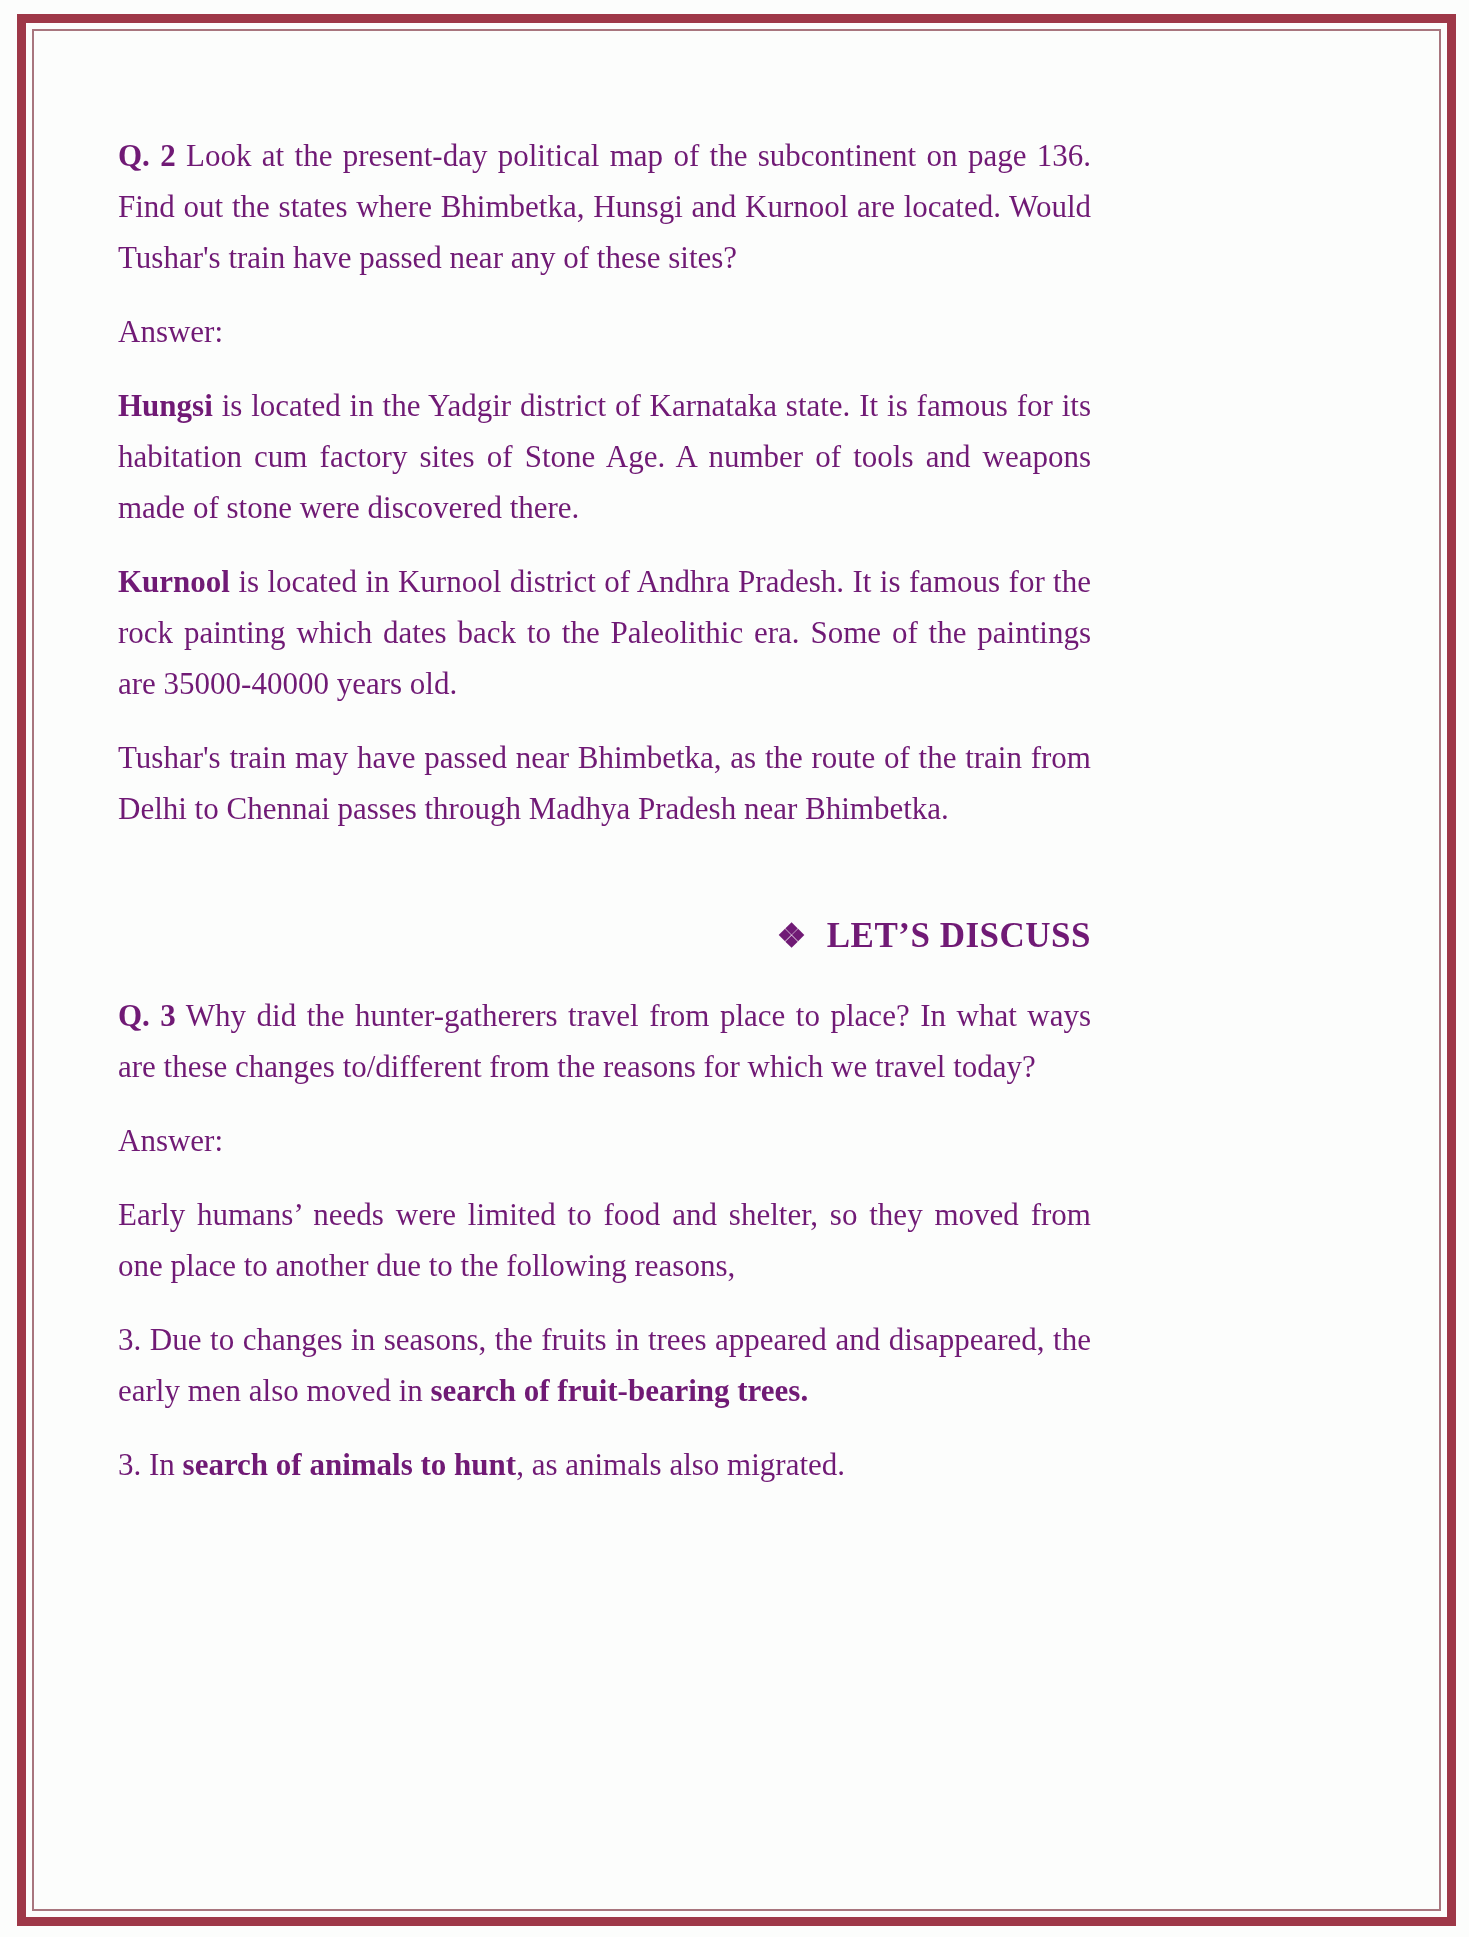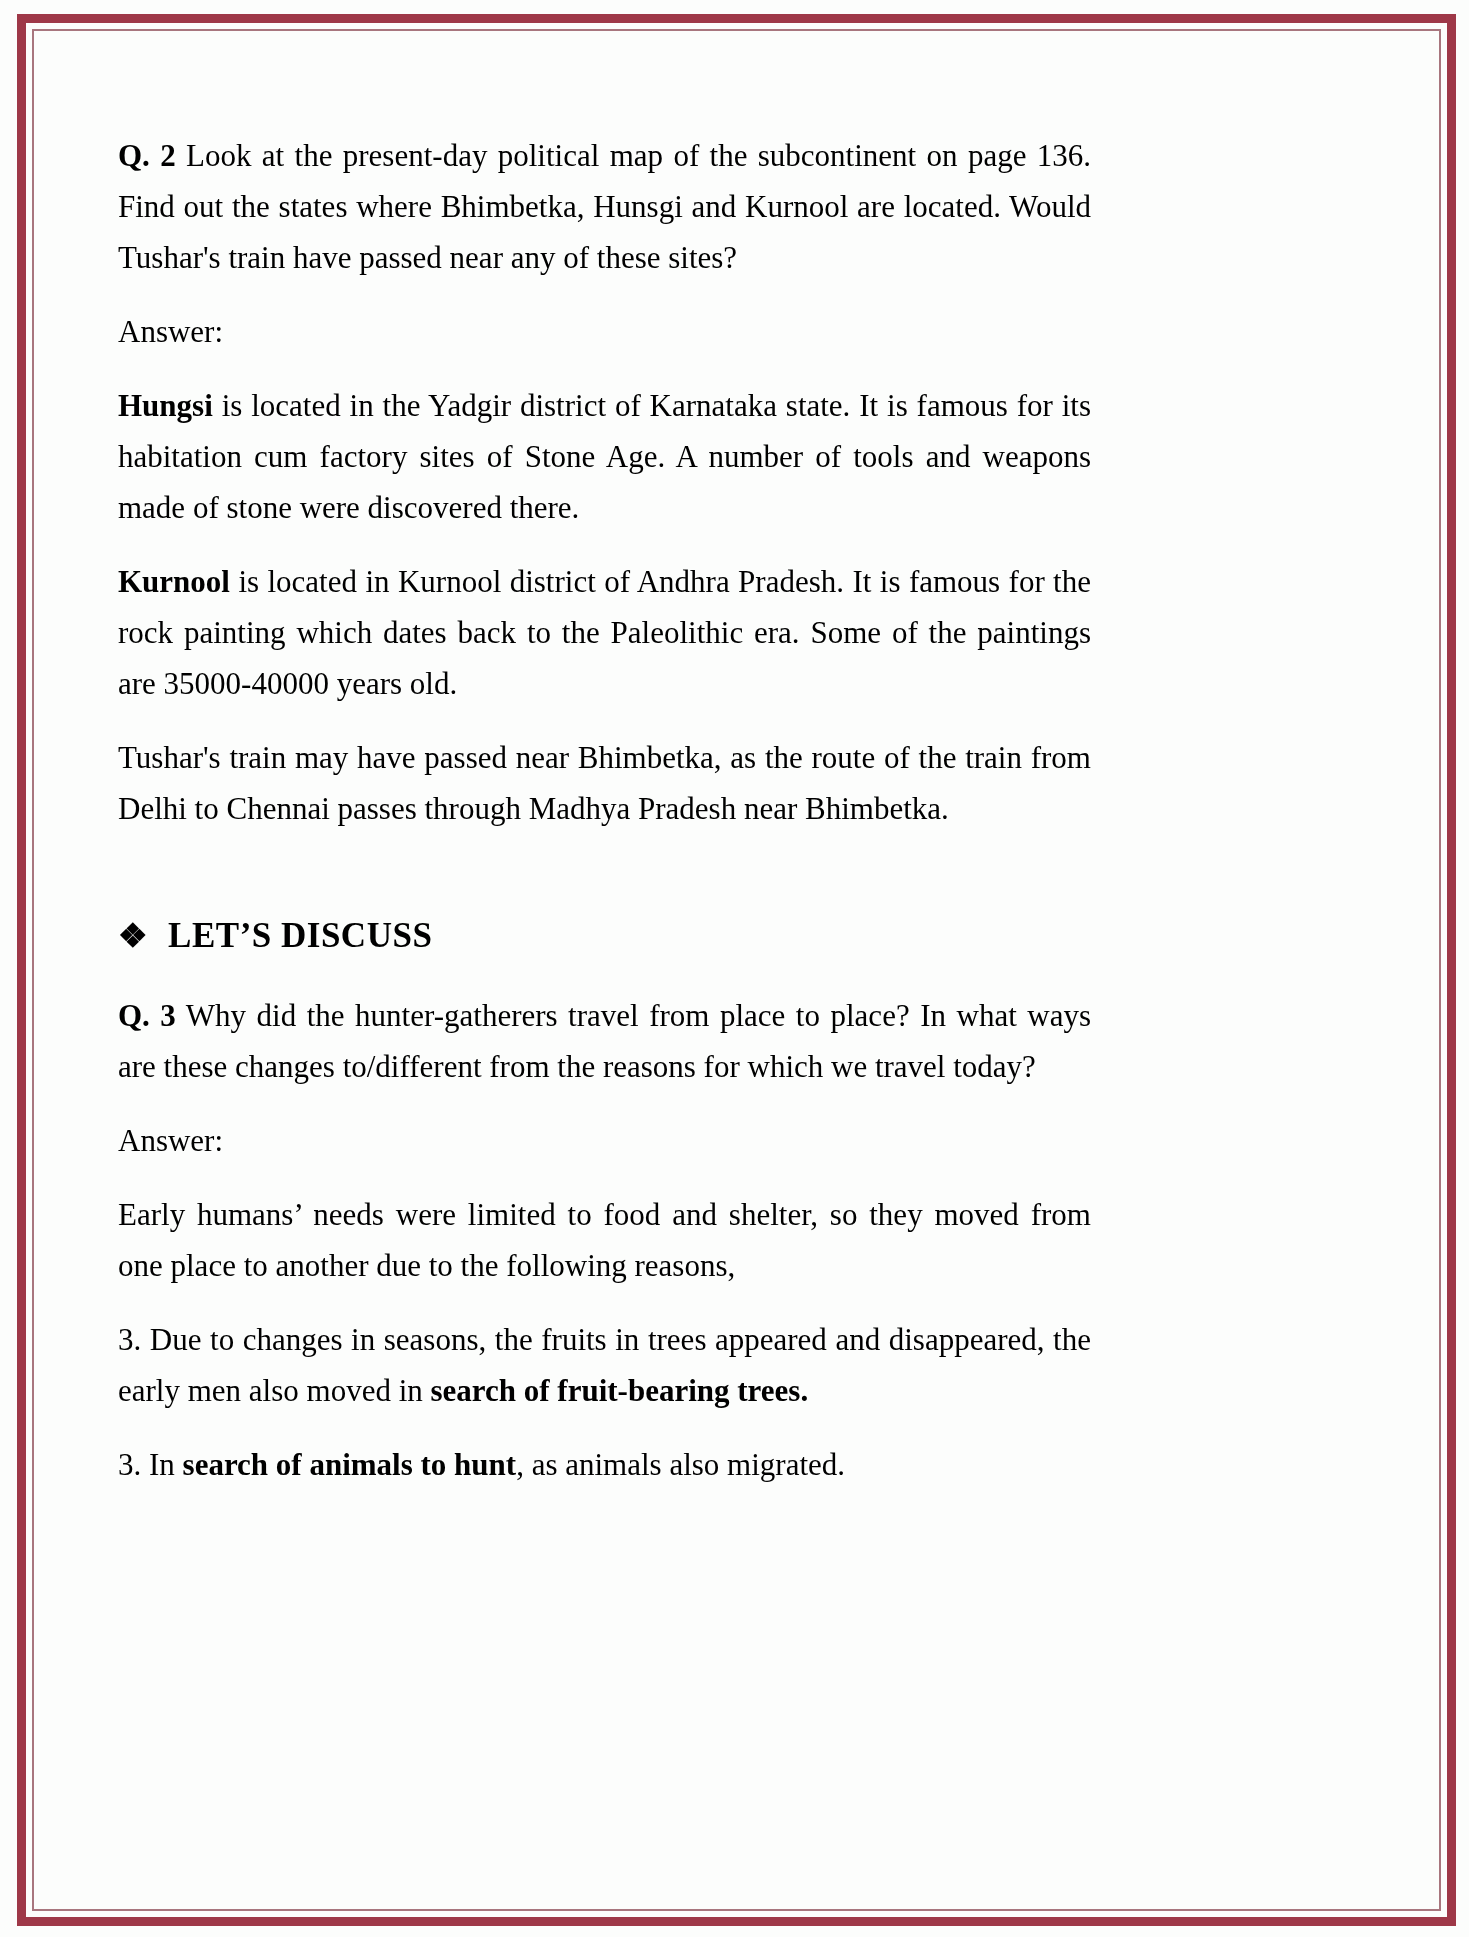--- a/index.html
+++ b/index.html
@@ -7,21 +7,21 @@
     padding: 0;
     background: #ffffff;
   }
   .page {
     position: relative;
     width: 1469px;
     height: 1937px;
     background: #fcfdfc;
     overflow: hidden;
     font-family: "Liberation Serif", serif;
-    color: #000000;
+    color: #701a75;
   }
   
   .frame-outer {
     position: absolute;
     top: 14px; left: 17px; right: 13px; bottom: 11px;
     border: 9px solid #9e3848;
     pointer-events: none;
   }
   .frame-inner {
     position: absolute;
@@ -38,21 +38,21 @@
     line-height: 51px;
     text-align: justify;
   }
   .content p {
     margin: 0 0 23px 0;
   }
   .lead, .q-label, .inline-bold {
     font-weight: bold;
   }
   .section-heading {
-    text-align: left;
+    text-align: right;
     font-weight: bold;
     font-size: 35px;
     line-height: 51px;
     margin: 76px 0 28px 0;
     letter-spacing: 0.5px;
   }
   .section-heading .bullet {
     margin-right: 20px;
     font-size: 33px;
   }

